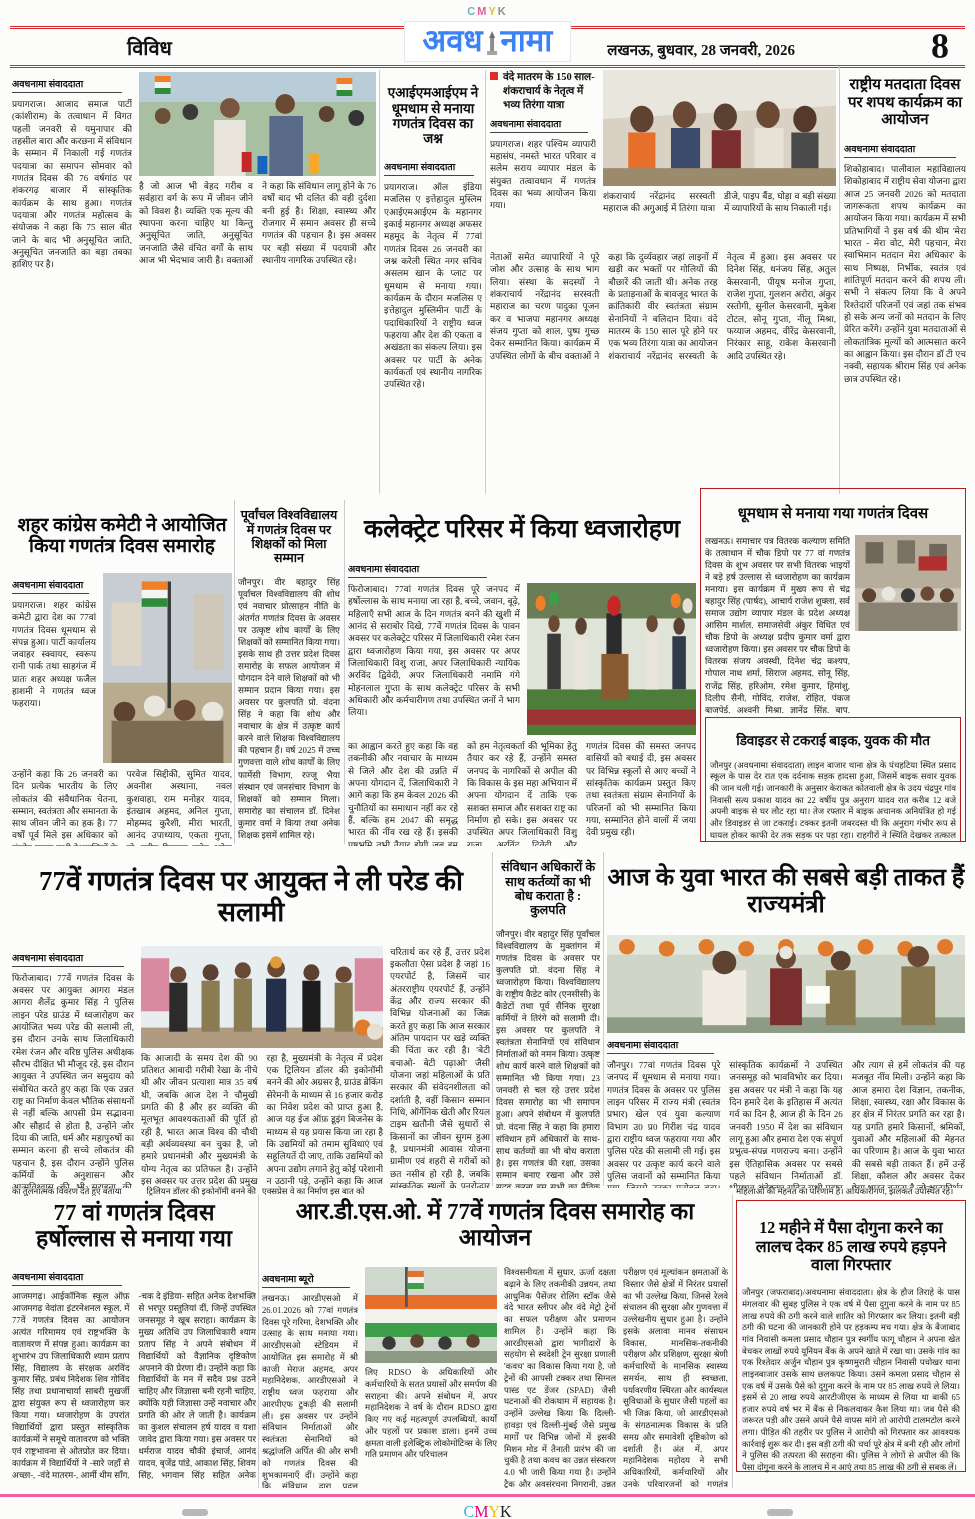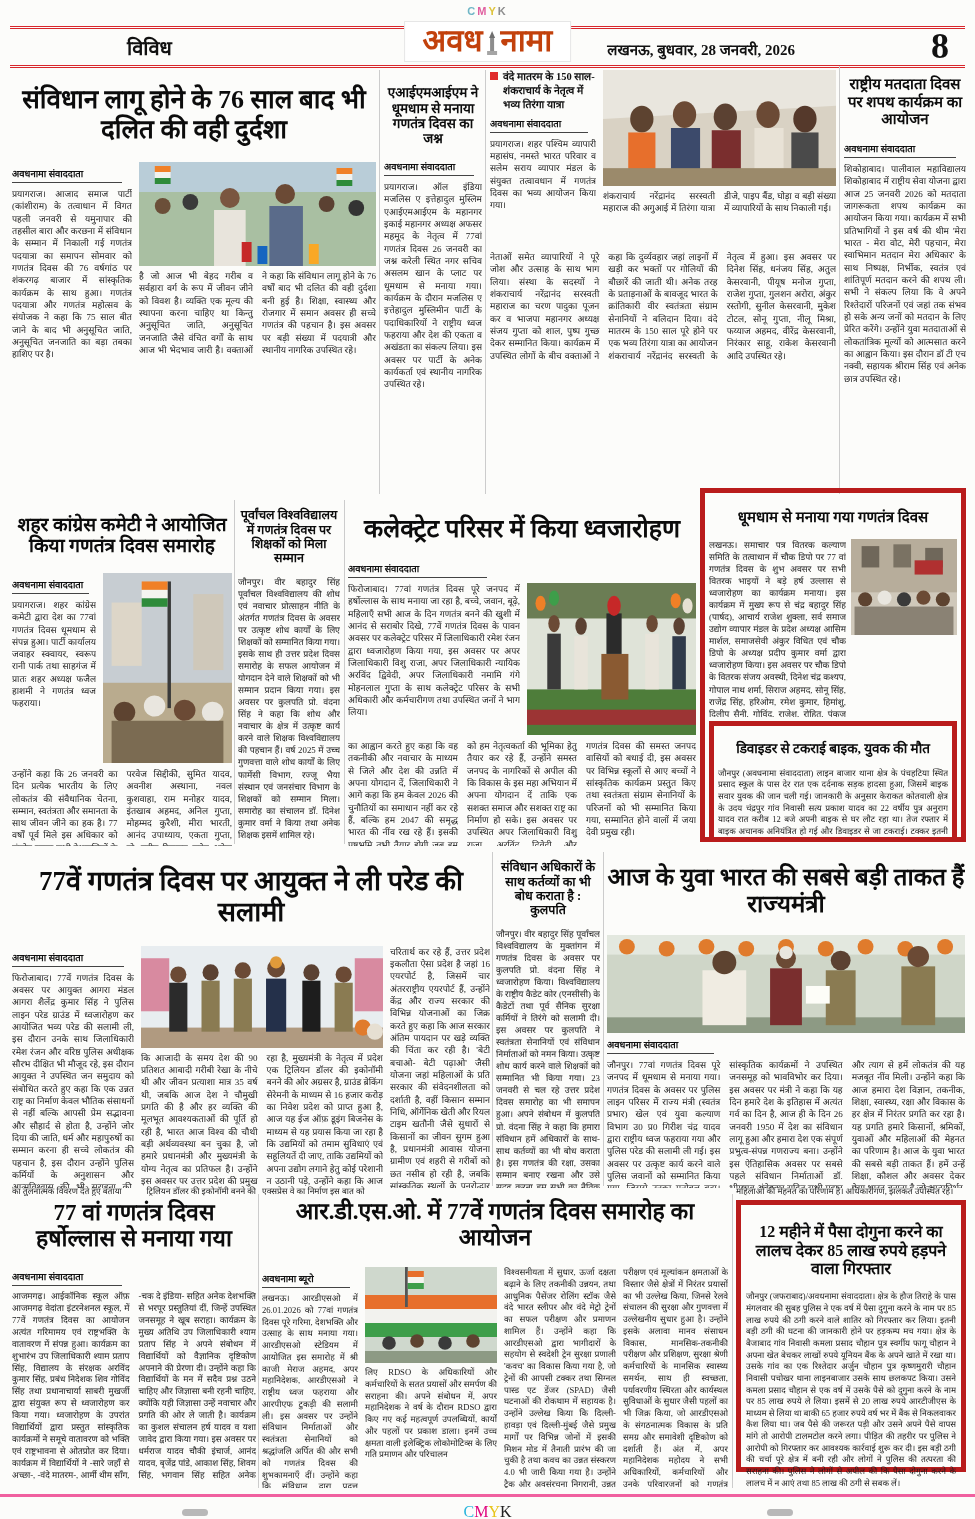--- a/index.html
+++ b/index.html
@@ -8,37 +8,37 @@
   .cmyk-top{position:absolute;top:5px;left:0;right:0;text-align:center;
         font:bold 11px "Liberation Sans",sans-serif;letter-spacing:2px;}
   .lc{color:#6fb6c6}.lm{color:#e05f9f}.ly{color:#dec33c}.lk{color:#8d8d8d}
   .fc{color:#2ab6dd}.fm{color:#e0067f}.fy{color:#e8c51a}.fk{color:#222}
 
   .masthead{position:absolute;left:10px;right:10px;top:26px;height:36px;
         border-top:3px double #d8262c;border-bottom:3px double #d8262c;}
   .mh-section{position:absolute;left:117px;top:5px;font-size:20px;font-weight:bold;}
   .mh-logo{position:absolute;left:50%;top:-8px;transform:translateX(-50%);
         background:#fff;border:1px solid #e6e6e6;padding:3px 18px 5px;display:flex;align-items:center;gap:2px;
-        font-size:31px;font-weight:800;color:#c2410c;line-height:1;}
+        font-size:31px;font-weight:800;color:#3b82f6;line-height:1;}
   .mh-date{position:absolute;right:170px;top:10px;font-size:15px;font-weight:bold;}
   .mh-pageno{position:absolute;right:16px;top:-4px;font-size:36px;font-weight:bold;}
 
   .vline{position:absolute;width:1px;background:#cccccc;}
   .art{position:absolute;overflow:hidden;}
   .hl{font-weight:800;text-align:center;line-height:1.14;color:#0c0c0c;}
   .byline{font-size:9.5px;font-weight:bold;padding:2px 0;border-bottom:1px solid #444;
         margin:3px 0 5px;width:92%;}
   .body{font-size:9px;line-height:1.37;text-align:justify;color:#1b1b1b;overflow:hidden;}
   .c2{column-count:2;column-gap:9px}.c3{column-count:3;column-gap:9px}
   .row{display:flex;gap:7px;}
   .photo{position:relative;overflow:hidden;background:#cabfae;flex:0 0 auto;}
   .photo svg{position:absolute;inset:0;width:100%;height:100%;}
   .kicker{display:flex;gap:5px;font-size:10.5px;font-weight:bold;line-height:1.32;text-align:left;}
   .ksq{width:8px;height:8px;background:#e02b2b;margin-top:2px;flex:0 0 8px;}
-  .box{border:5px solid #b91c1c;}
+  .box{border:1px solid #b91c1c;}
   .spill{font-size:8.5px;color:#222;white-space:nowrap;overflow:hidden;line-height:1.2;}
   .footer-line{position:absolute;left:0;right:0;top:1494px;height:3px;background:#f0609f;}
   .marks{position:absolute;left:0;right:0;top:1503px;display:flex;justify-content:space-between;
         align-items:center;padding:0 38px;}
   .dots{display:flex;gap:3px}.dot{width:6px;height:6px;border-radius:50%;}
   .capsule{width:26px;height:7px;border-radius:4px;background:#b8b8b8;}
 </style>
 </head>
 <body>
 
@@ -69,21 +69,20 @@
   <div class="vline" style="left:485px;top:70px;height:424px"></div>
   <div class="vline" style="left:839px;top:66px;height:428px"></div>
   <div class="vline" style="left:234px;top:500px;height:344px"></div>
   <div class="vline" style="left:344px;top:500px;height:344px"></div>
   <div class="vline" style="left:492px;top:852px;height:334px"></div>
   <div class="vline" style="left:603px;top:852px;height:334px"></div>
   <div class="vline" style="left:258px;top:1194px;height:294px"></div>
   <div class="vline" style="left:732px;top:1194px;height:294px"></div>
 
   <section class="art" style="left:12px;top:68px;width:364px;height:426px">
-    <h1 class="hl" style="font-size:26px">संविधान लागू होने के 76 साल बाद भी दलित की वही दुर्दशा</h1>
     <div class="row" style="margin-top:4px;height:352px">
       <div style="flex:0 0 120px">
         <div class="byline">अवधनामा संवाददाता</div>
         <div class="body" style="height:320px">प्रयागराज। आजाद समाज पार्टी (कांशीराम) के तत्वाधान में विगत पहली जनवरी से यमुनापार की तहसील बारा और करछना में संविधान के सम्मान में निकाली गई गणतंत्र पदयात्रा का समापन सोमवार को गणतंत्र दिवस की 76 वर्षगांठ पर शंकरगढ़ बाजार में सांस्कृतिक कार्यक्रम के साथ हुआ। गणतंत्र पदयात्रा और गणतंत्र महोत्सव के संयोजक ने कहा कि 75 साल बीत जाने के बाद भी अनुसूचित जाति, अनुसूचित जनजाति का बड़ा तबका हाशिए पर है।</div>
       </div>
       <div style="flex:1;min-width:0">
         <div class="photo" style="width:100%;height:104px">
           <svg viewBox="0 0 120 52" preserveAspectRatio="none">
             <rect width="120" height="52" fill="#a9bfa2"></rect>
               <rect width="120" height="15" fill="#b9cdd8"></rect>

